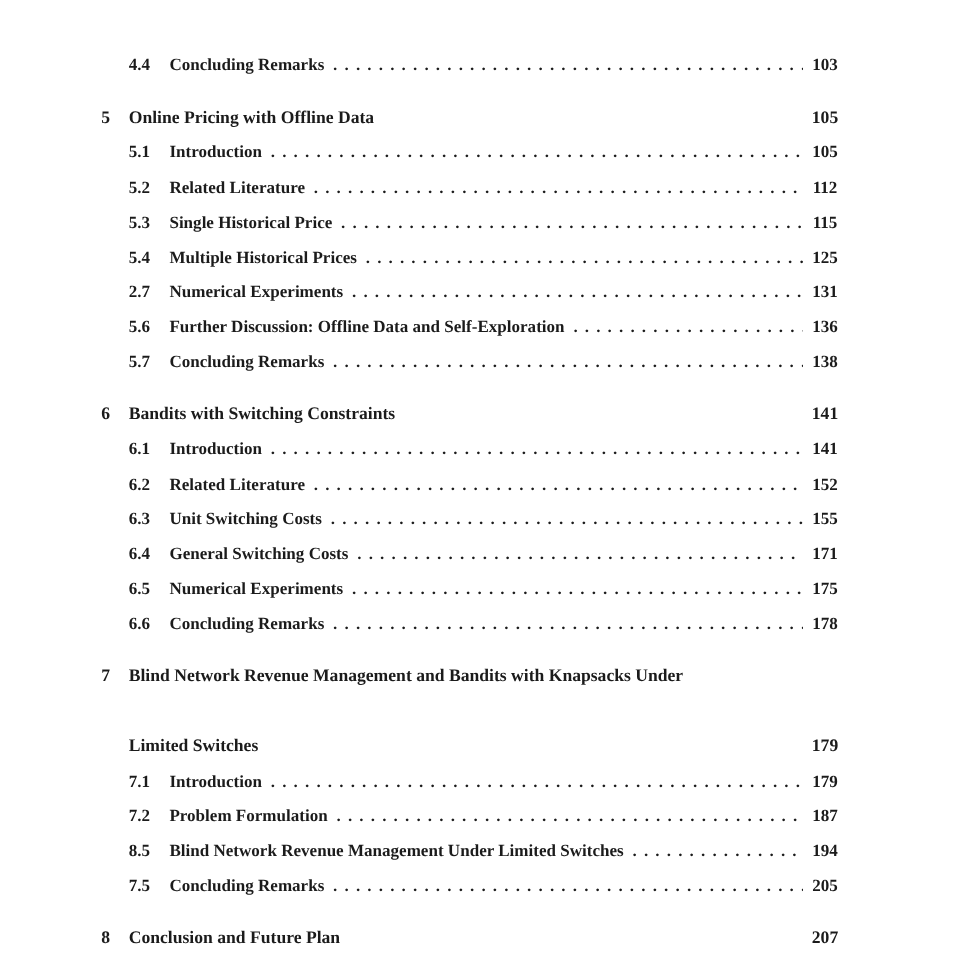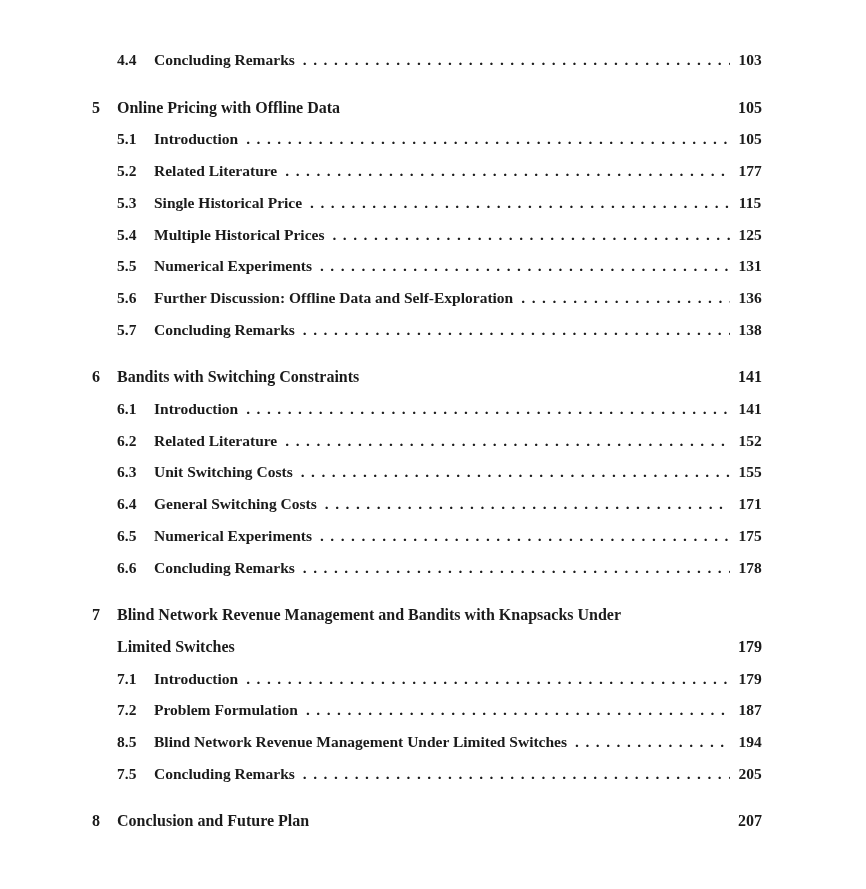--- a/index.html
+++ b/index.html
@@ -30,20 +30,21 @@
   }
   .row.chapter {
     font-weight: bold;
     font-size: 16px;
     margin-top: 16px;
   }
   .row.chapter-cont {
     font-weight: bold;
     font-size: 16px;
     padding-left: 25px;
+    margin-top: 32px;
   }
   .row.section {
     padding-left: 25px;
   }
   .num {
     flex: 0 0 auto;
     display: inline-block;
   }
   .chapter .num { width: 25px; }
   .section .num { width: 37px; }
@@ -90,36 +91,36 @@
     <div class="row section">
       <span class="num">5.1</span>
       <span class="title">Introduction</span>
       <span class="leader"></span>
       <span class="page-num">105</span>
     </div>
     <div class="row section">
       <span class="num">5.2</span>
       <span class="title">Related Literature</span>
       <span class="leader"></span>
-      <span class="page-num">177</span>
+      <span class="page-num">112</span>
     </div>
     <div class="row section">
       <span class="num">5.3</span>
       <span class="title">Single Historical Price</span>
       <span class="leader"></span>
       <span class="page-num">115</span>
     </div>
     <div class="row section">
       <span class="num">5.4</span>
       <span class="title">Multiple Historical Prices</span>
       <span class="leader"></span>
       <span class="page-num">125</span>
     </div>
     <div class="row section">
-      <span class="num">5.5</span>
+      <span class="num">2.7</span>
       <span class="title">Numerical Experiments</span>
       <span class="leader"></span>
       <span class="page-num">131</span>
     </div>
     <div class="row section">
       <span class="num">5.6</span>
       <span class="title">Further Discussion: Offline Data and Self-Exploration</span>
       <span class="leader"></span>
       <span class="page-num">136</span>
     </div>

